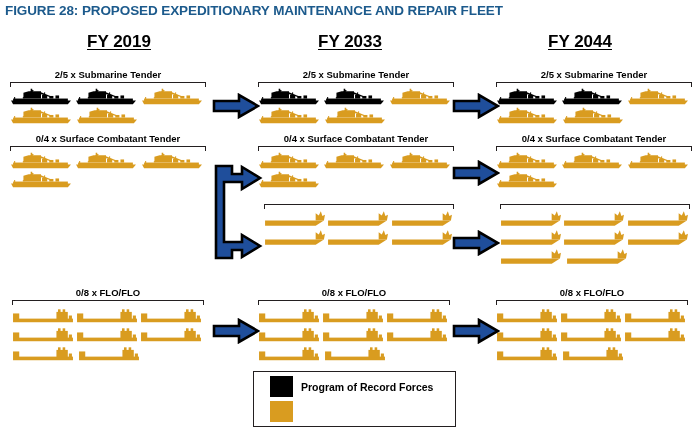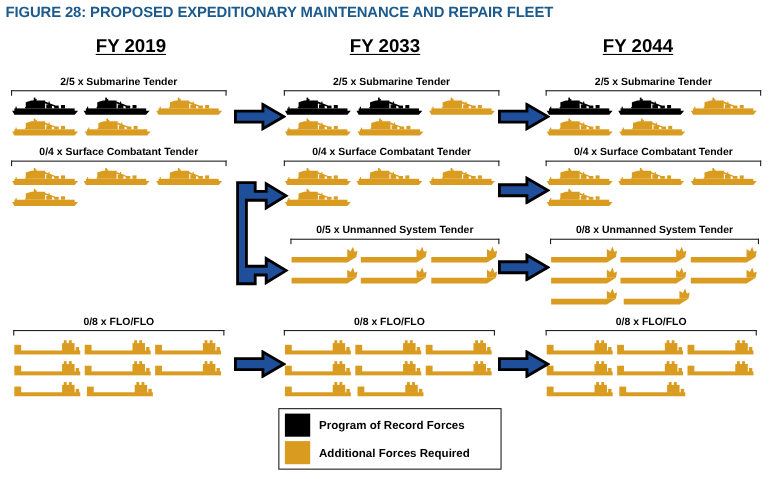--- a/index.html
+++ b/index.html
@@ -39,21 +39,21 @@
 
   
   .arrow{position:absolute;}
   .branch{position:absolute;}
 
   
   #legend{
     position:absolute;left:253px;top:371px;width:203px;height:56px;
     border:1.4px solid #231f20;background:#fff;box-sizing:border-box;
     display:flex;flex-direction:column;justify-content:center;
-    padding:2px 0 2px 5px;gap:2px;
+    padding:2px 0 2px 16px;gap:2px;
   }
   .legend-row{display:flex;align-items:center;gap:8px;height:23px;}
   .swatch{width:23px;height:21px;display:block;flex:none;}
   .legend-text{font-size:10.5px;font-weight:bold;color:#000;white-space:nowrap;}
 </style>
 </head>
 <body>
 
 <div id="figure-title">FIGURE 28: PROPOSED EXPEDITIONARY MAINTENANCE AND REPAIR FLEET</div>
 
@@ -580,21 +580,20 @@
               <rect x="66" y="8" width="2" height="8"></rect>
               <rect x="8" y="17" width="2" height="4"></rect>
             </g>
           </svg>
         </span>
       </div>
     </div>
 </div>
 
 <div class="group" id="g-unm-2033" style="left:264px;top:204px;width:190px;">
-  <div class="group-label">0/5 x Unmanned System Tender</div>
   <div class="bracket"></div>
   <div class="fleet">
       <div class="fleet-row">
         <span style="width: 66px; height: 18px;">
           <svg class="ship" width="62" height="18" viewBox="0 0 120 34" xmlns="http://www.w3.org/2000/svg">
             <g fill="#d99c20">
               <path d="M2 20 L2 30 L100 30 L116 20 Z"></path>
               <path d="M100 20 L100 6 L106 10 L110 2 L113 11 L118 9 L116 20 Z"></path>
             </g>
           </svg>
@@ -639,21 +638,20 @@
               <path d="M2 20 L2 30 L100 30 L116 20 Z"></path>
               <path d="M100 20 L100 6 L106 10 L110 2 L113 11 L118 9 L116 20 Z"></path>
             </g>
           </svg>
         </span>
       </div>
     </div>
 </div>
 
 <div class="group" id="g-unm-2048" style="left:500px;top:204px;width:190px;">
-  <div class="group-label">0/8 x Unmanned System Tender</div>
   <div class="bracket"></div>
   <div class="fleet">
       <div class="fleet-row">
         <span style="width: 66px; height: 18px;">
           <svg class="ship" width="62" height="18" viewBox="0 0 120 34" xmlns="http://www.w3.org/2000/svg">
             <g fill="#d99c20">
               <path d="M2 20 L2 30 L100 30 L116 20 Z"></path>
               <path d="M100 20 L100 6 L106 10 L110 2 L113 11 L118 9 L116 20 Z"></path>
             </g>
           </svg>
@@ -1075,15 +1073,14 @@
       <path d="M2 8 L27 8 L27 2 L46 13 L27 24 L27 18 L2 18 Z" fill="#1f4e9b" stroke="#000000" stroke-width="2.6" stroke-linejoin="miter"></path>
     </svg></div>
 
 <div id="legend">
   <div class="legend-row">
     <span class="swatch" id="sw-0" style="background: rgb(0, 0, 0);"></span>
     <span class="legend-text">Program of Record Forces</span>
   </div>
   <div class="legend-row">
     <span class="swatch" id="sw-1" style="background: rgb(217, 156, 32);"></span>
-    <span class="legend-text">Additional Forces Required</span>
   </div>
 </div>
 
 </body></html>

